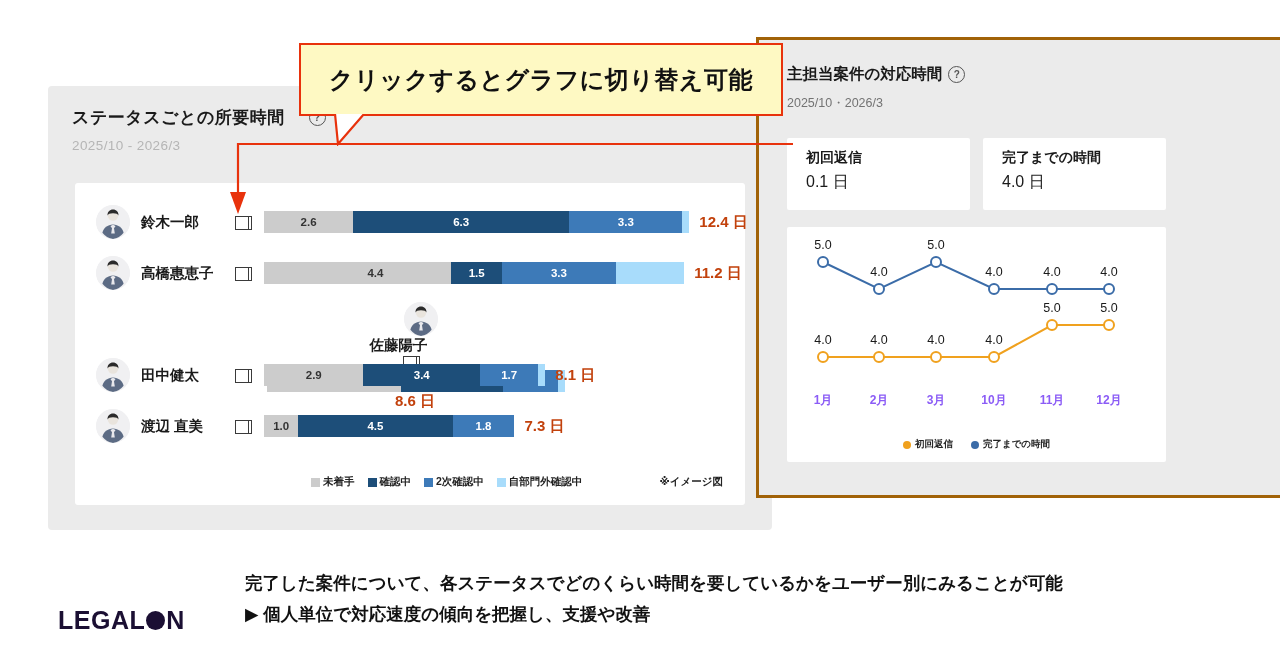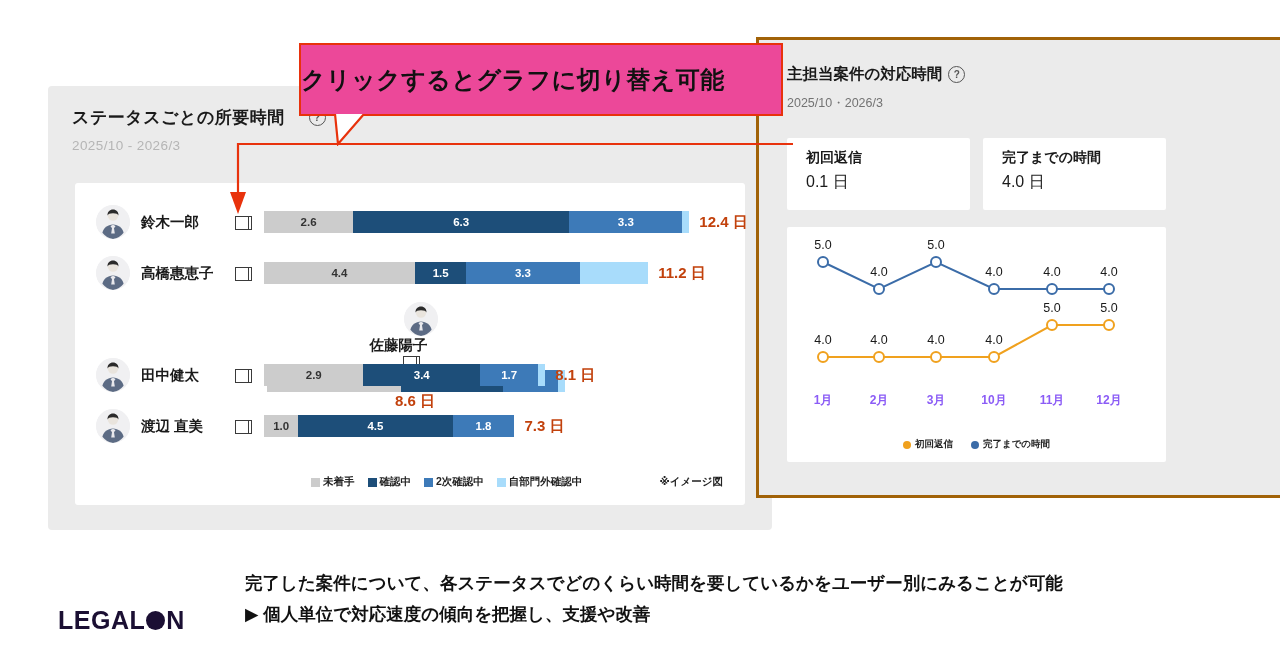--- a/index.html
+++ b/index.html
@@ -112,22 +112,22 @@
   #line-legend{
     position:absolute;left:0;bottom:11px;width:379px;
     display:flex;justify-content:center;gap:18px;align-items:center;
   }
   .llg{display:flex;align-items:center;gap:4px;font-size:9.5px;font-weight:700;color:#222;white-space:nowrap;}
   .dot{width:8px;height:8px;border-radius:50%;display:inline-block;}
 
   
   #callout{
     position:absolute;left:299px;top:43px;width:484px;height:73px;
-    background:#ec4899;border:2.2px solid #e8320c;box-sizing:border-box;
-    display:flex;align-items:center;
+    background:#fef9c3;border:2.2px solid #e8320c;box-sizing:border-box;
+    display:flex;align-items:center;justify-content:center;
   }
   #callout .txt{font-size:24px;font-weight:700;color:#111;letter-spacing:.5px;white-space:nowrap;}
   #callout-tail{position:absolute;left:334px;top:114px;}
 
   
   #connector{position:absolute;left:230px;top:130px;}
 
   
   #footer-text{
     position:absolute;left:245px;top:568px;width:1000px;
@@ -189,21 +189,21 @@
                 <ellipse cx="17" cy="10.5" rx="5.2" ry="5.2" fill="#e9e4dd"></ellipse>
                 <path d="M11.6 10.4c-.4-3.4 2.2-5.9 5.4-5.9s5.8 2.5 5.4 5.9c-.6-1.2-2.1-2.1-5.4-2.1s-4.8.9-5.4 2.1z" fill="#2b2b2b"></path>
               </svg>
             </div>
             <div class="row-name">高橋惠恵子</div>
             <div class="chk">
               <span class="bx"></span>
               <span class="tail"></span>
             </div>
             <div class="bar-wrap">
-              <div class="seg" style="width: 150.92px; background: rgb(204, 204, 204); color: rgb(51, 51, 51);">4.4</div>
+              <div class="seg" style="width: 150.92px; background: rgb(204, 204, 204); color: rgb(51, 51, 51); padding-left: 36px;">4.4</div>
               <div class="seg" style="width: 51.45px; background: rgb(29, 78, 121); color: rgb(255, 255, 255);">1.5</div>
               <div class="seg" style="width: 113.19px; background: rgb(61, 122, 184); color: rgb(255, 255, 255);">3.3</div>
               <div class="seg" style="width: 68.6px; background: rgb(168, 220, 251); color: rgb(255, 255, 255);"></div>
             </div>
             <div class="total">11.2 日</div>
           </div>
           <div class="bar-row" style="top: 119px; flex-direction: column;">
             <div class="avatar">
               <svg width="34" height="34" viewBox="0 0 34 34">
                 <circle cx="17" cy="17" r="17" fill="#f0f0f2"></circle>

